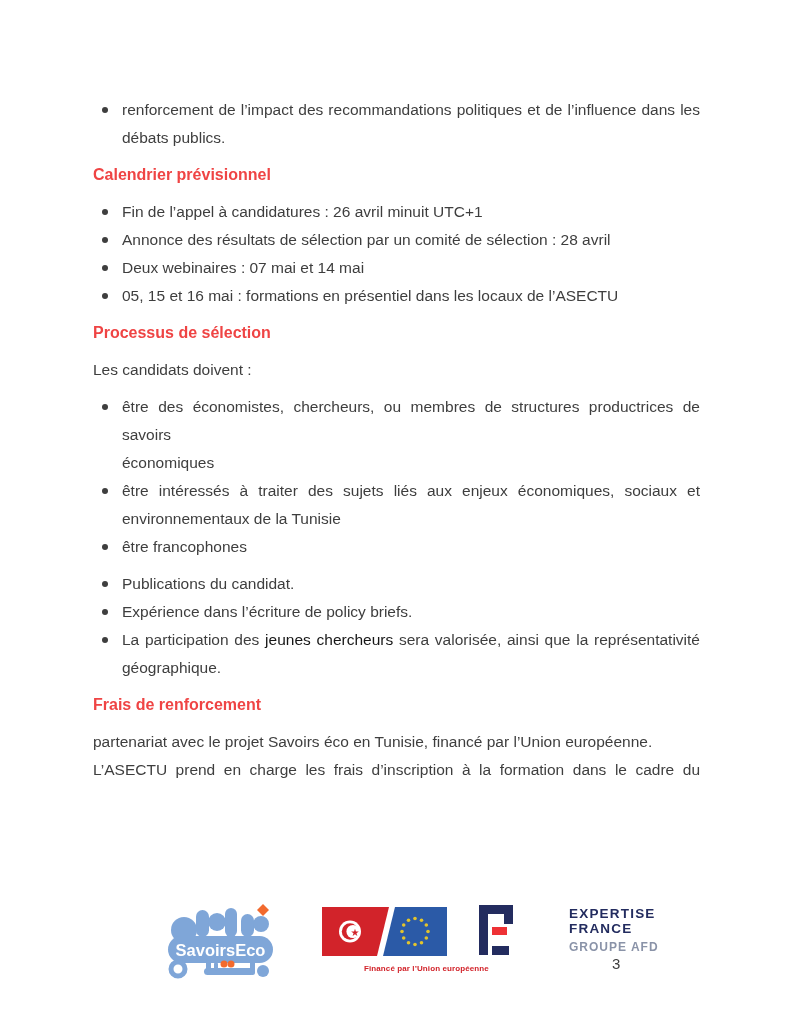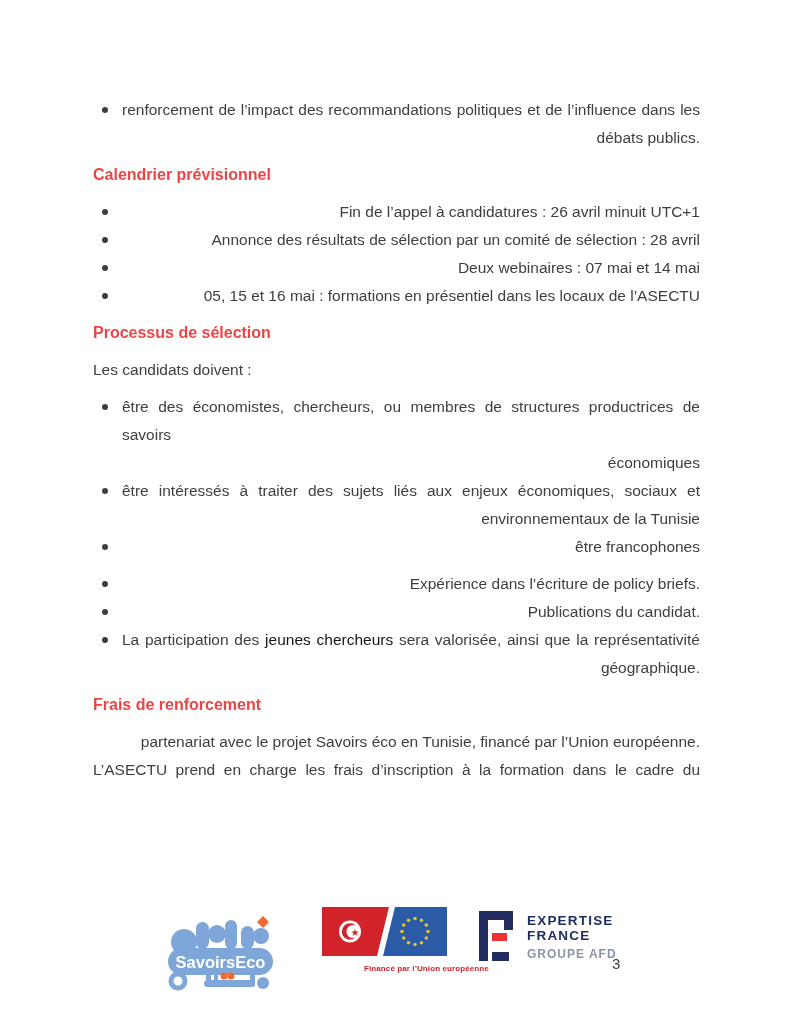--- a/index.html
+++ b/index.html
@@ -24,32 +24,32 @@
   }
   p.para{margin:0 0 9px 0;}
   ul.bullets{list-style:none;margin:0 0 9px 0;padding:0;}
   ul.bullets li{
     position:relative;padding-left:29px;text-align:left;
   }
   ul.bullets li::before{
     content:"";position:absolute;left:9px;top:11px;
     width:6px;height:6px;border-radius:50%;background:#3e3e3e;
   }
-  .line{display:block;text-align:right;}
+  .line{display:block;}
   .line.just{text-align:justify;text-align-last:justify;}
   .hl{color:#161616;}
   
   .footer{position:absolute;left:0;top:895px;width:791px;height:100px;}
-  .logo-savoirseco{position:absolute;left:166px;top:20px;width:114px;height:80px;}
+  .logo-savoirseco{position:absolute;left:166px;top:8px;width:114px;height:80px;}
   .logo-eu{position:absolute;left:322px;top:12px;width:125px;text-align:center;}
   .eu-caption{
     margin-top:4px;font-size:8px;font-weight:bold;color:#d2232a;
     white-space:nowrap;letter-spacing:.1px;margin-left:42px;
   }
-  .logo-ef{position:absolute;left:479px;top:16px;display:flex;align-items:center;}
+  .logo-ef{position:absolute;left:479px;top:10px;display:flex;align-items:flex-start;gap:42px;}
   .ef-glyph{position:relative;width:36px;height:50px;margin-right:12px;}
   .ef-glyph .v{position:absolute;left:0;top:0;width:9px;height:50px;background:#232c5f;}
   .ef-glyph .top{position:absolute;left:0;top:0;width:34px;height:9px;background:#232c5f;}
   .ef-glyph .stub{position:absolute;left:25px;top:0;width:9px;height:19px;background:#232c5f;}
   .ef-glyph .red{position:absolute;left:13px;top:22px;width:15px;height:8px;background:#ee3135;}
   .ef-glyph .foot{position:absolute;left:13px;top:41px;width:17px;height:9px;background:#232c5f;}
   .ef-text{padding-top:1px;}
   .ef-line{
     font-size:13.5px;font-weight:bold;color:#232c5f;
     letter-spacing:1.2px;line-height:15px;
@@ -108,24 +108,24 @@
         <span class="line">environnementaux de la Tunisie</span>
       </li>
       <li>
         <span class="line">être francophones</span>
       </li>
     </ul>
 
 
     <ul class="bullets block">
       <li>
+          <span class="line">Publications du candidat.</span>
+        </li>
+      <li>
           <span class="line">Expérience dans l’écriture de policy briefs.</span>
-        </li>
-      <li>
-          <span class="line">Publications du candidat.</span>
         </li>
       <li>
         <span class="line just"><span>La participation des </span><span class="hl">jeunes chercheurs</span><span> sera valorisée, ainsi que la représentativité</span></span>
         <span class="line">géographique.</span>
       </li>
     </ul>
 
     <h2 class="blue-heading">Frais de renforcement</h2>
 
     <p class="para">

